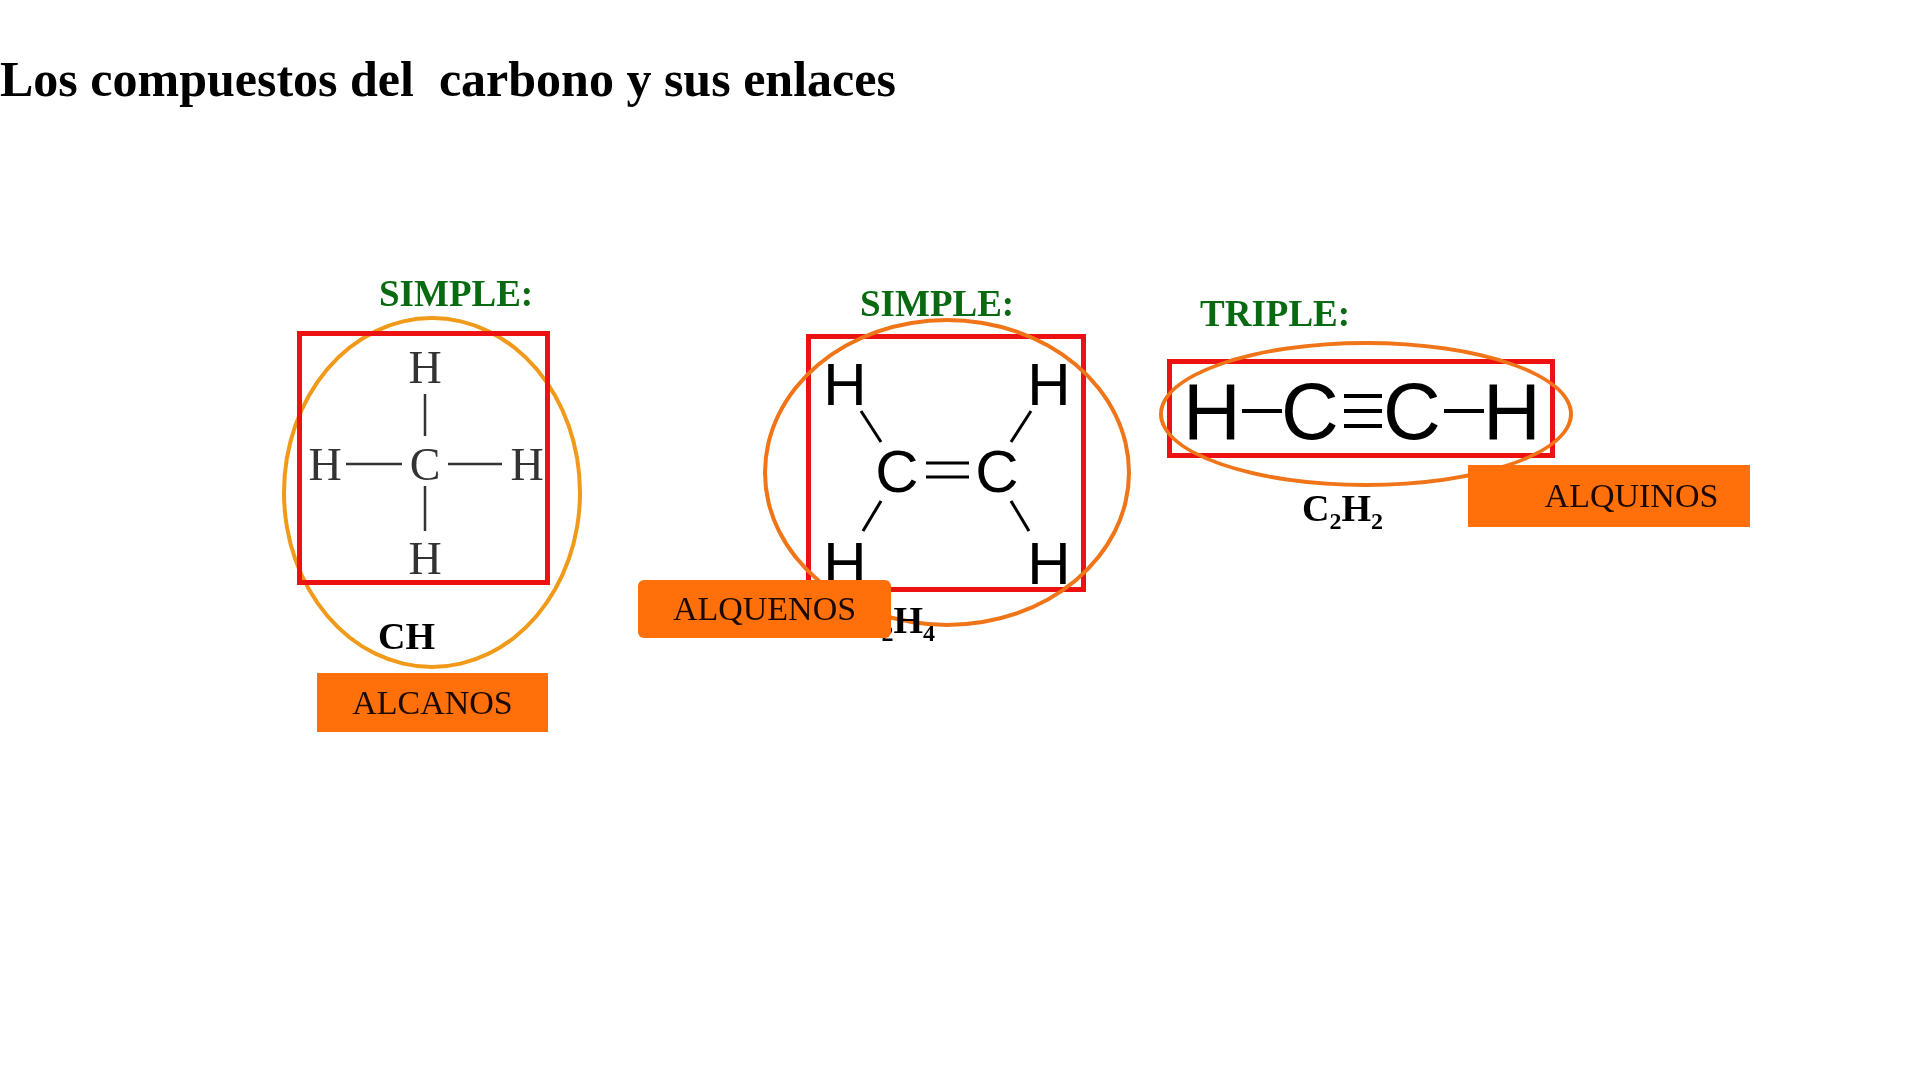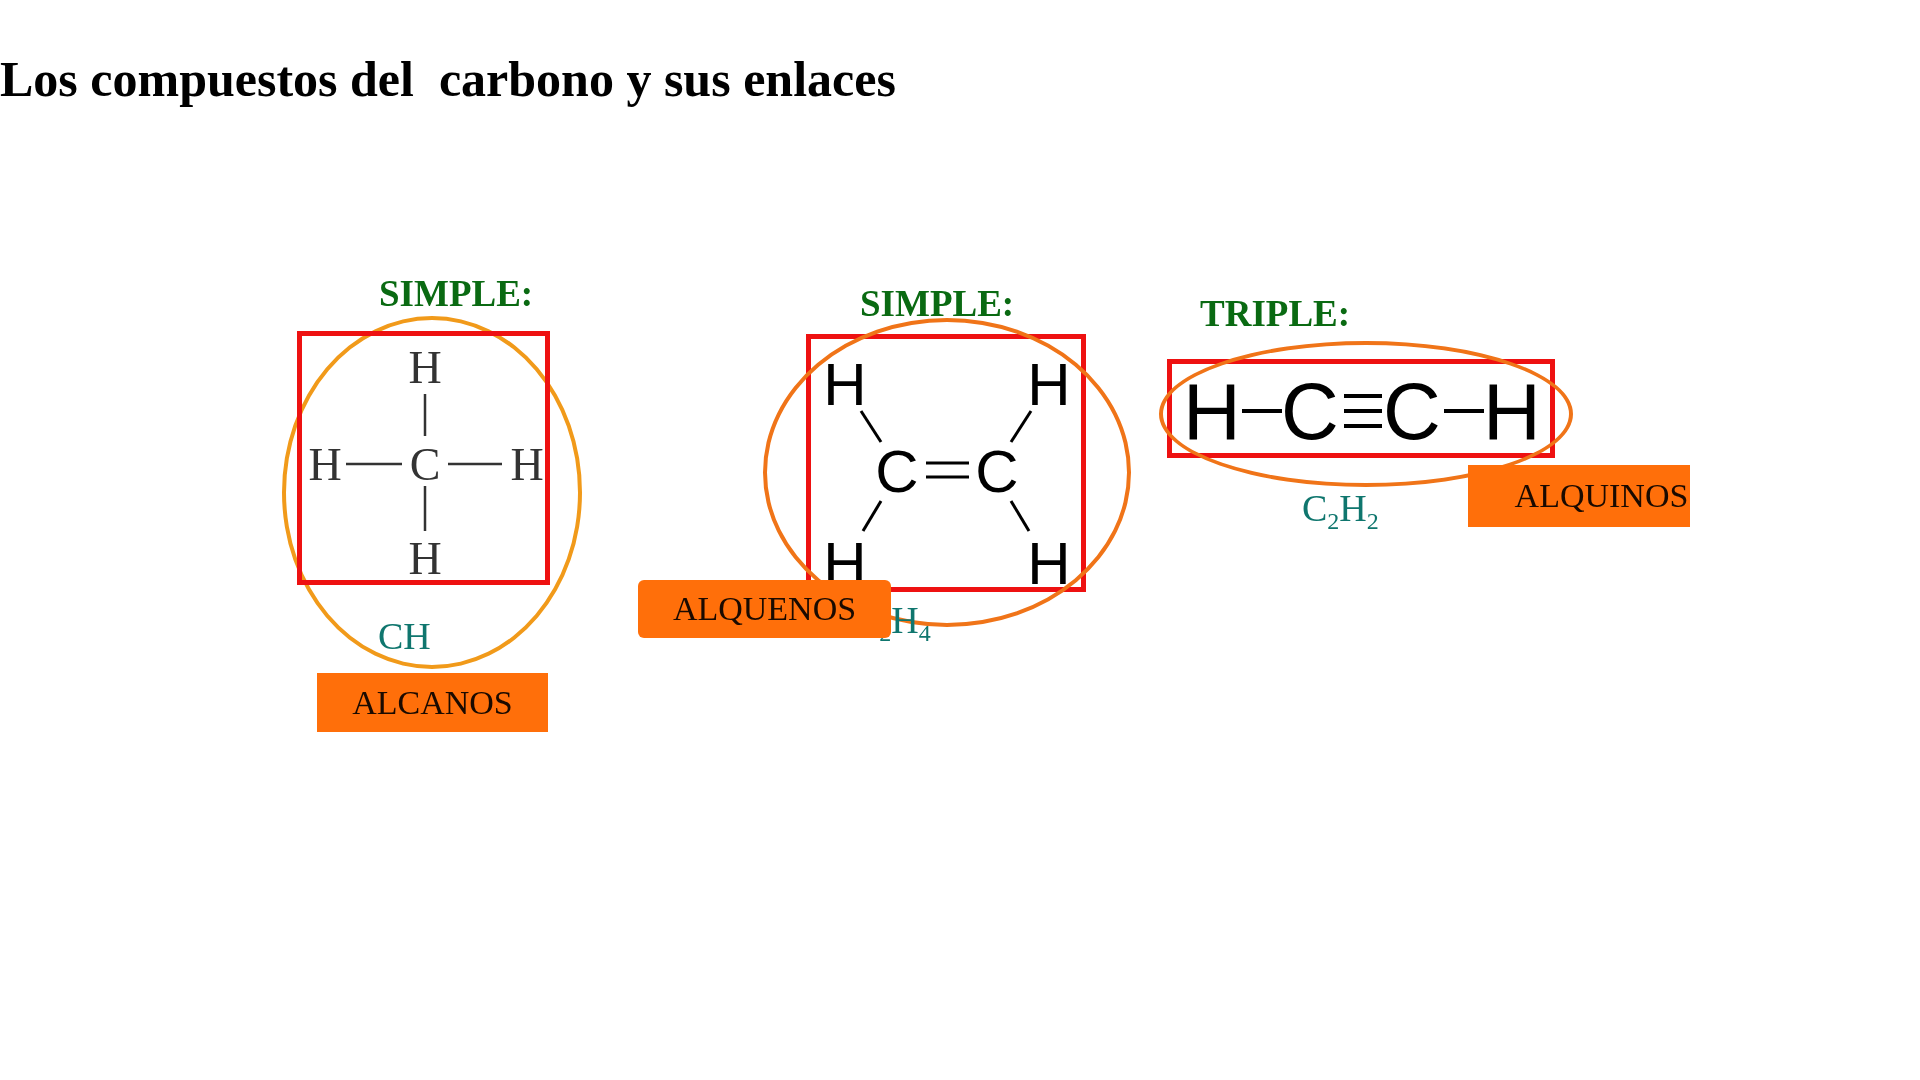--- a/index.html
+++ b/index.html
@@ -4,21 +4,21 @@
 <style>
   html, body { margin:0; padding:0; }
   body { width:1920px; height:1080px; background:#ffffff; position:relative; overflow:hidden;
          font-family:"Liberation Serif", serif; }
   .abs { position:absolute; }
   #title { left:0; width:1920px; top:50px; text-align:left; font-size:50px; font-weight:bold; color:#000; letter-spacing:0px; white-space:pre; }
   .bond-label { font-weight:bold; color:#0a6a12; font-size:37px; white-space:nowrap; }
   .redbox { border:5px solid #ee1111; box-sizing:border-box; }
   .ellipse { border-radius:50%; box-sizing:border-box; }
   .tag { background:#ff6f0a; color:#1a0a00; font-size:34px; box-sizing:border-box; display:flex; align-items:center; justify-content:center; white-space:nowrap; }
-  .formula { font-weight:normal; font-size:38px; color:#0f766e; white-space:nowrap; }
+  .formula { font-weight:bold; font-size:38px; color:#000000; white-space:nowrap; }
   .formula sub { font-size:24px; vertical-align:-8px; line-height:0; }
   svg text { user-select:none; }
 </style>
 </head>
 <body>
 
 <div id="title" class="abs">Los compuestos del  carbono y sus enlaces</div>
 
 <div class="abs bond-label" style="left:343px; top:272px;margin-left:36px;">SIMPLE:</div>
 
@@ -98,13 +98,13 @@
     </g>
   </svg>
 </div>
 
 <div class="abs ellipse" style="left:1159px; top:341px; width:414px; height:146px; border:4px solid #f07418;"></div>
 
 <div class="abs formula" style="left:1302px; top:486px;">
   <span>C</span><sub>2</sub><span>H</span><sub>2</sub>
 </div>
 
-<div class="abs tag" style="left:1468px; top:465px; width:222px; height:62px;padding-left:45px;">ALQUINOS</div>
+<div class="abs tag" style="left:1468px; top:465px; width:282px; height:62px;padding-left:45px;">ALQUINOS</div>
 
 </body></html>

